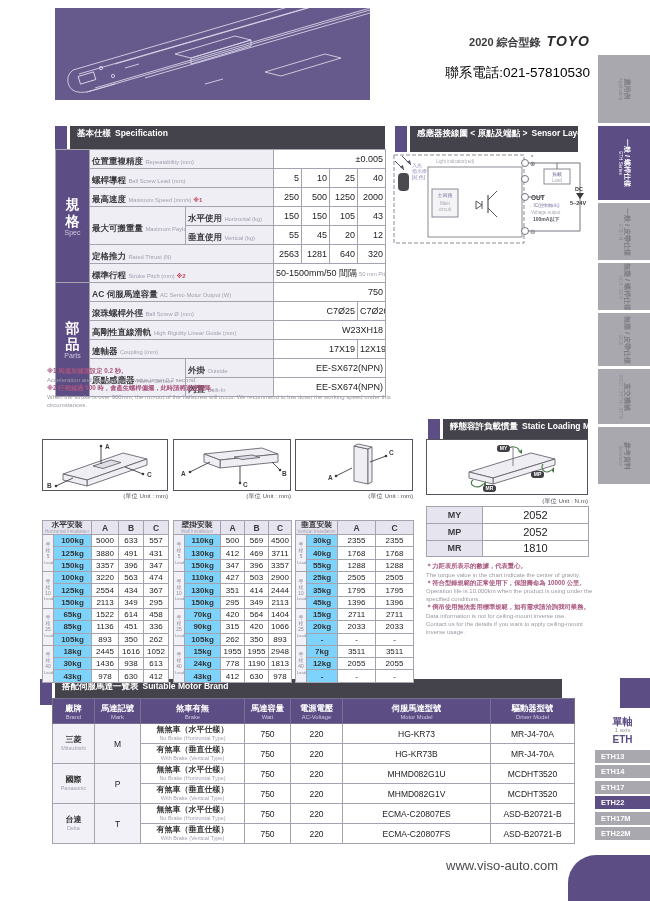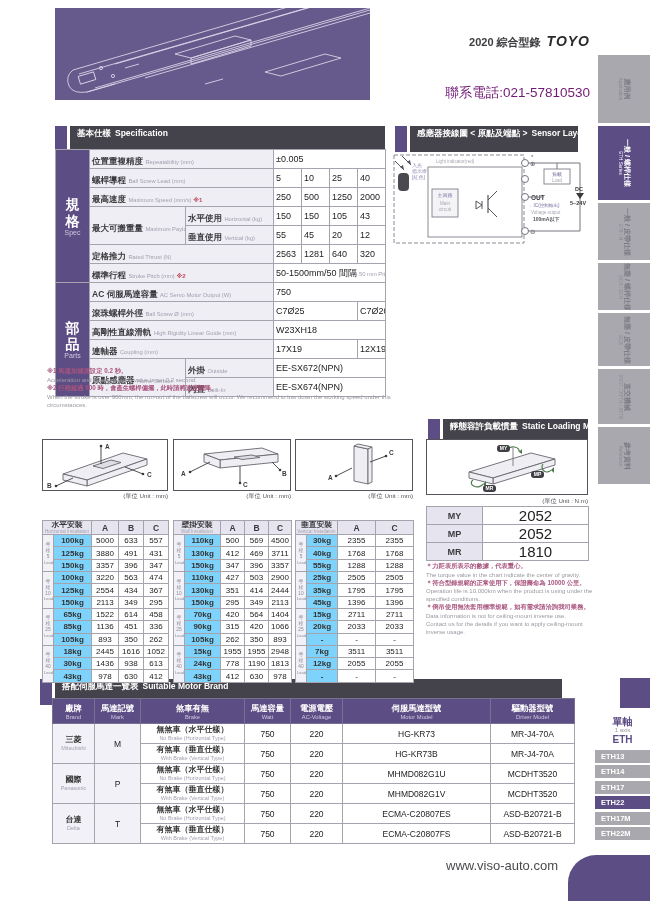--- a/index.html
+++ b/index.html
@@ -6,39 +6,39 @@
   html,body { background:#e8e8e8; }
   .page {
     position:relative; width:650px; height:901px; margin:0 auto;
     background:#ffffff; overflow:hidden;
     font-family:"Liberation Sans","DejaVu Sans",sans-serif; color:#2c2c30;
   }
   
   .banner { position:absolute; left:55px; top:8px; width:315px; height:92px; background:#655a8b; }
   .catalog-line { position:absolute; top:33px; right:60px; font-size:11px; font-weight:bold; color:#3c3c40; }
   .catalog-line .logo { font-size:14px; font-style:italic; font-weight:900; letter-spacing:1px; color:#2a2a2e; margin-left:6px; }
-  .phone-line { position:absolute; top:64px; right:60px; font-size:13.5px; color:#701a75;margin-top:20px; }
+  .phone-line { position:absolute; top:64px; right:60px; font-size:13.5px; color:#000000; }
   
   .sec-bar { position:absolute; display:flex; height:26px; }
   .sec-bar .sq { width:12px; background:#5d4d85; margin-right:3px; }
   .sec-bar .bar { flex:1; background:#44424a; color:#fff; font-size:8.5px; font-weight:bold; line-height:15px; padding-left:7px; white-space:nowrap; overflow:hidden; }
   .sec-bar .bar .en { margin-left:4px; }
   
   .spec-wrap { position:absolute; left:55px; top:149px; }
   table { border-collapse:collapse; }
   .spec-table { width:330px; table-layout:fixed; border:1.5px solid #77767f; }
   .spec-table td { border:1px solid #a4a3ae; height:16.4px; overflow:hidden; white-space:nowrap; padding:0 2px; }
   .side-cell { background:#5d4d85; color:#fff; text-align:center; padding:0; }
   .side-cell .zh { font-size:14px; font-weight:bold; line-height:1.15; }
   .side-cell .en { font-size:7px; color:#cfc8e2; }
   .label-cell { background:#efeef5; }
   .label-cell .zh { font-size:8.5px; font-weight:bold; color:#3a3a3e; }
   .label-cell .en { font-size:5.8px; color:#a09fae; }
   .label-cell .mark { font-size:6px; color:#c2485a; font-weight:bold; }
-  .val-cell { text-align:left; font-size:9px; background:#fff; color:#222; }
+  .val-cell { text-align:right; font-size:9px; background:#fff; color:#222; }
   .val-cell .small { font-size:5.8px; color:#a09fae; margin-left:2px; }
   .spec-notes { position:absolute; left:47px; top:367px; width:348px; line-height:1.4; }
   .n-zh { color:#a8547d; font-size:6.3px; font-weight:bold; }
   .n-en { color:#9a99a2; font-size:6px; }
   
   .sensor-svg { position:absolute; left:392px; top:145px; }
   
   .oh-box { position:absolute; top:439px; height:52px; border:1px solid #55545c; background:#fff; }
   .unit-label { position:absolute; top:492px; font-size:6.2px; color:#55545c; text-align:right; }
   .oh-table-wrap { position:absolute; top:520px; }
@@ -53,21 +53,21 @@
   .lead-cell .ld-en { font-size:4px; }
   .w-cell { background:#7dd3fc; font-weight:bold; font-size:7.8px; color:#333; }
   .v-cell { background:#fff; font-size:7.8px; color:#222; }
   
   .static-box { position:absolute; left:426px; top:439px; width:162px; height:56px; border:1px solid #55545c; background:#fff; }
   .static-unit { position:absolute; left:426px; top:497px; width:162px; font-size:6.2px; color:#55545c; text-align:right; }
   .static-table-wrap { position:absolute; left:426px; top:506px; }
   .static-table { width:162px; table-layout:fixed; border:1.2px solid #77767f; }
   .static-table td { border:1px solid #a4a3ae; height:16.8px; text-align:center; }
   .static-table .lab { background:#e6e5ef; font-weight:bold; font-size:9px; color:#3a3a3e; }
-  .static-table .val { font-size:15px; color:#222;margin-top:40px; }
+  .static-table .val { font-size:11px; color:#222;margin-top:40px; }
   .static-notes { position:absolute; left:426px; top:562px; width:170px; line-height:1.35; }
   
   .motor-wrap { position:absolute; left:52px; top:698px; }
   .motor-table { width:522px; table-layout:fixed; border:1.2px solid #77767f; }
   .motor-table th { background:#5d4d85; color:#fff; border:1px solid #77708f; height:25px; padding:0; }
   .motor-table th .zh { display:block; font-size:8.3px; font-weight:bold; }
   .motor-table th .en { display:block; font-size:5.8px; font-weight:normal; color:#cfc8e2; }
   .motor-table td { border:1px solid #a4a3ae; height:20px; text-align:center; overflow:hidden; white-space:nowrap; }
   .motor-table td .zh { display:block; font-size:8px; font-weight:bold; color:#333; line-height:1.1; }
   .motor-table td .en { display:block; font-size:5.5px; color:#a09fae; line-height:1.1; }

